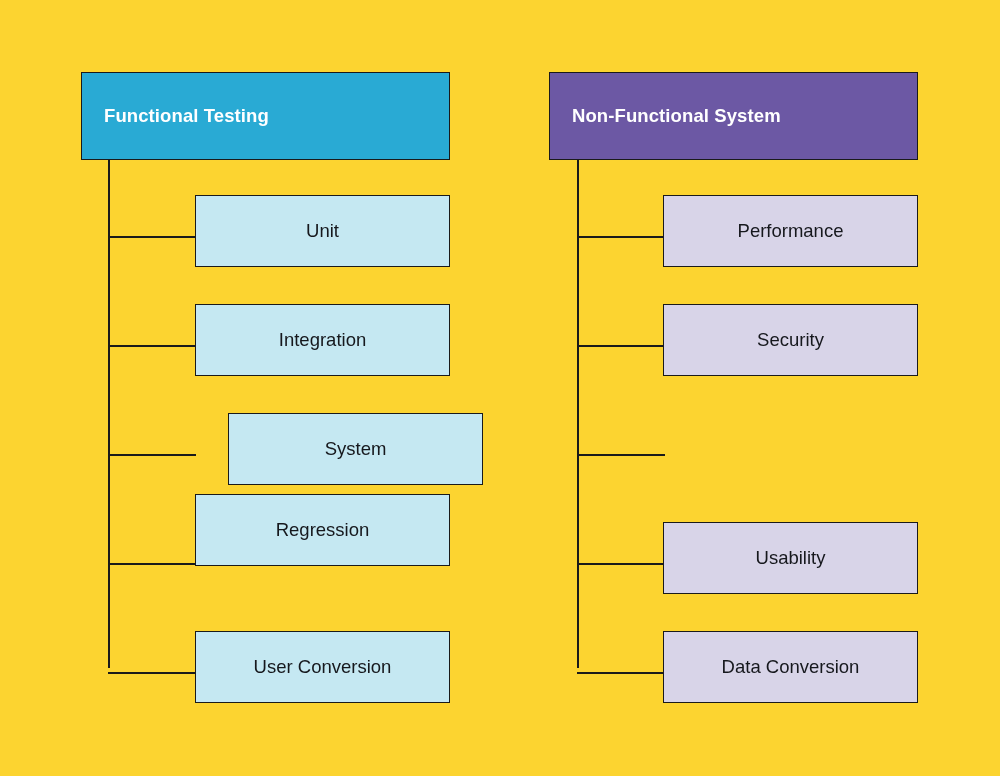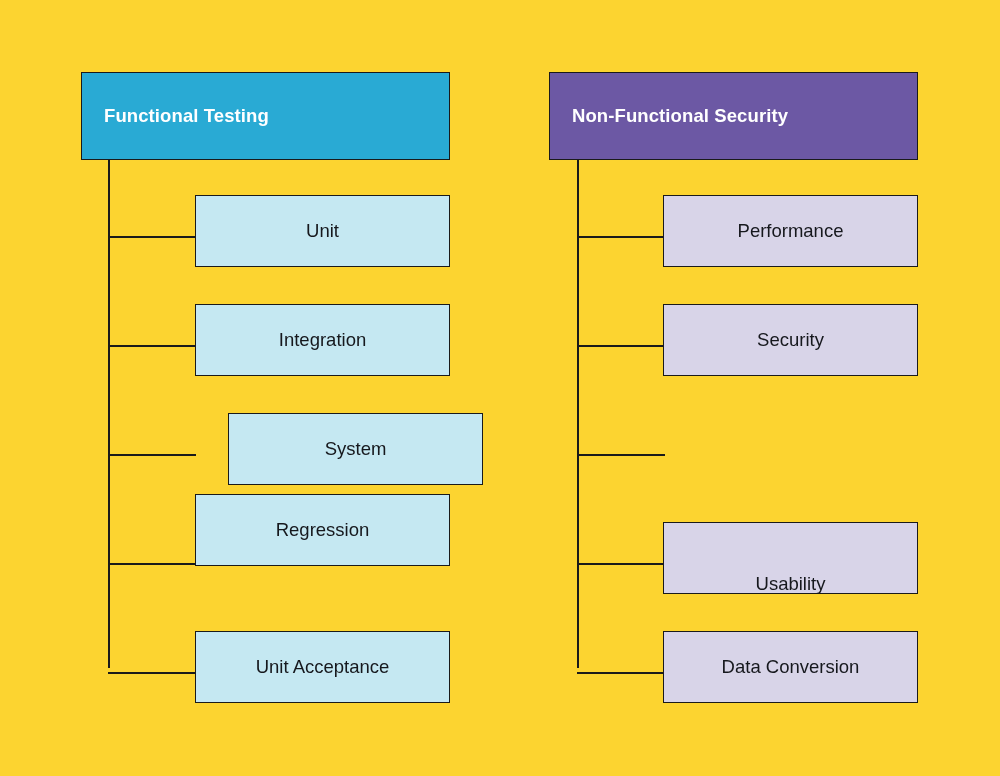--- a/index.html
+++ b/index.html
@@ -95,45 +95,45 @@
 
   <div class="node leaf-node" style="left:195px; top:413px; width:255px; background:#C5E8F2;margin-left:33px;">
     <span class="node-label">System</span>
   </div>
 
   <div class="node leaf-node" style="left:195px; top:494px; width:255px; background:#C5E8F2;">
     <span class="node-label">Regression</span>
   </div>
 
   <div class="node leaf-node" style="left:195px; top:631px; width:255px; background:#C5E8F2;">
-    <span class="node-label">Unit Acceptance</span>
+    <span class="node-label">User Conversion</span>
   </div>
 
   <div class="trunk" style="left:577px; top:160px; height:508px;"></div>
 
   <div class="branch" style="left:577px; top:236px; width:88px;"></div>
   <div class="branch" style="left:577px; top:345px; width:88px;"></div>
   <div class="branch" style="left:577px; top:454px; width:88px;"></div>
   <div class="branch" style="left:577px; top:563px; width:88px;"></div>
   <div class="branch" style="left:577px; top:672px; width:88px;"></div>
 
   <div class="node header-node" style="left:549px; top:72px; width:369px; background:#6C58A4;">
-    <span class="node-label">Non-Functional Security</span>
+    <span class="node-label">Non-Functional System</span>
   </div>
 
   <div class="node leaf-node" style="left:663px; top:195px; width:255px; background:#D8D4E8;text-align:right;">
     <span class="node-label">Performance</span>
   </div>
 
   <div class="node leaf-node" style="left:663px; top:304px; width:255px; background:#D8D4E8;">
     <span class="node-label">Security</span>
   </div>
 
 
-  <div class="node leaf-node" style="left:663px; top:522px; width:255px; background:#D8D4E8;align-items:flex-end;">
+  <div class="node leaf-node" style="left:663px; top:522px; width:255px; background:#D8D4E8;">
     <span class="node-label">Usability</span>
   </div>
 
   <div class="node leaf-node" style="left:663px; top:631px; width:255px; background:#D8D4E8;">
     <span class="node-label">Data Conversion</span>
   </div>
 
 </div>
 
 </body></html>

